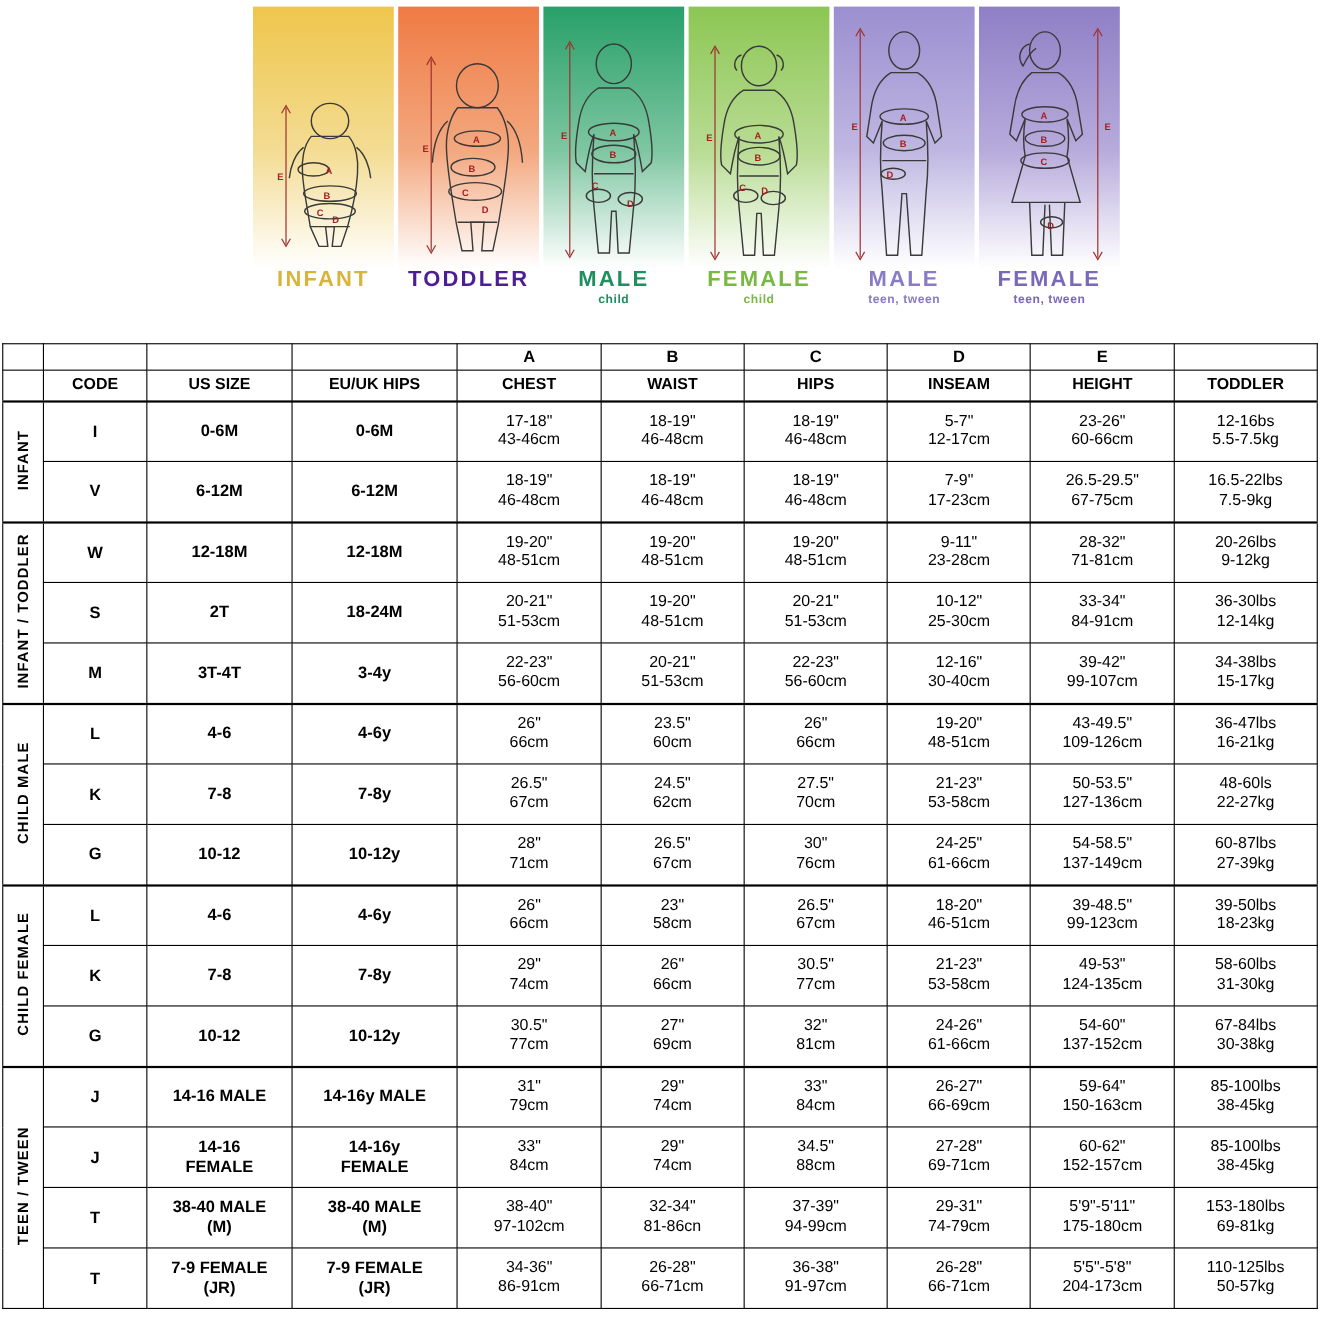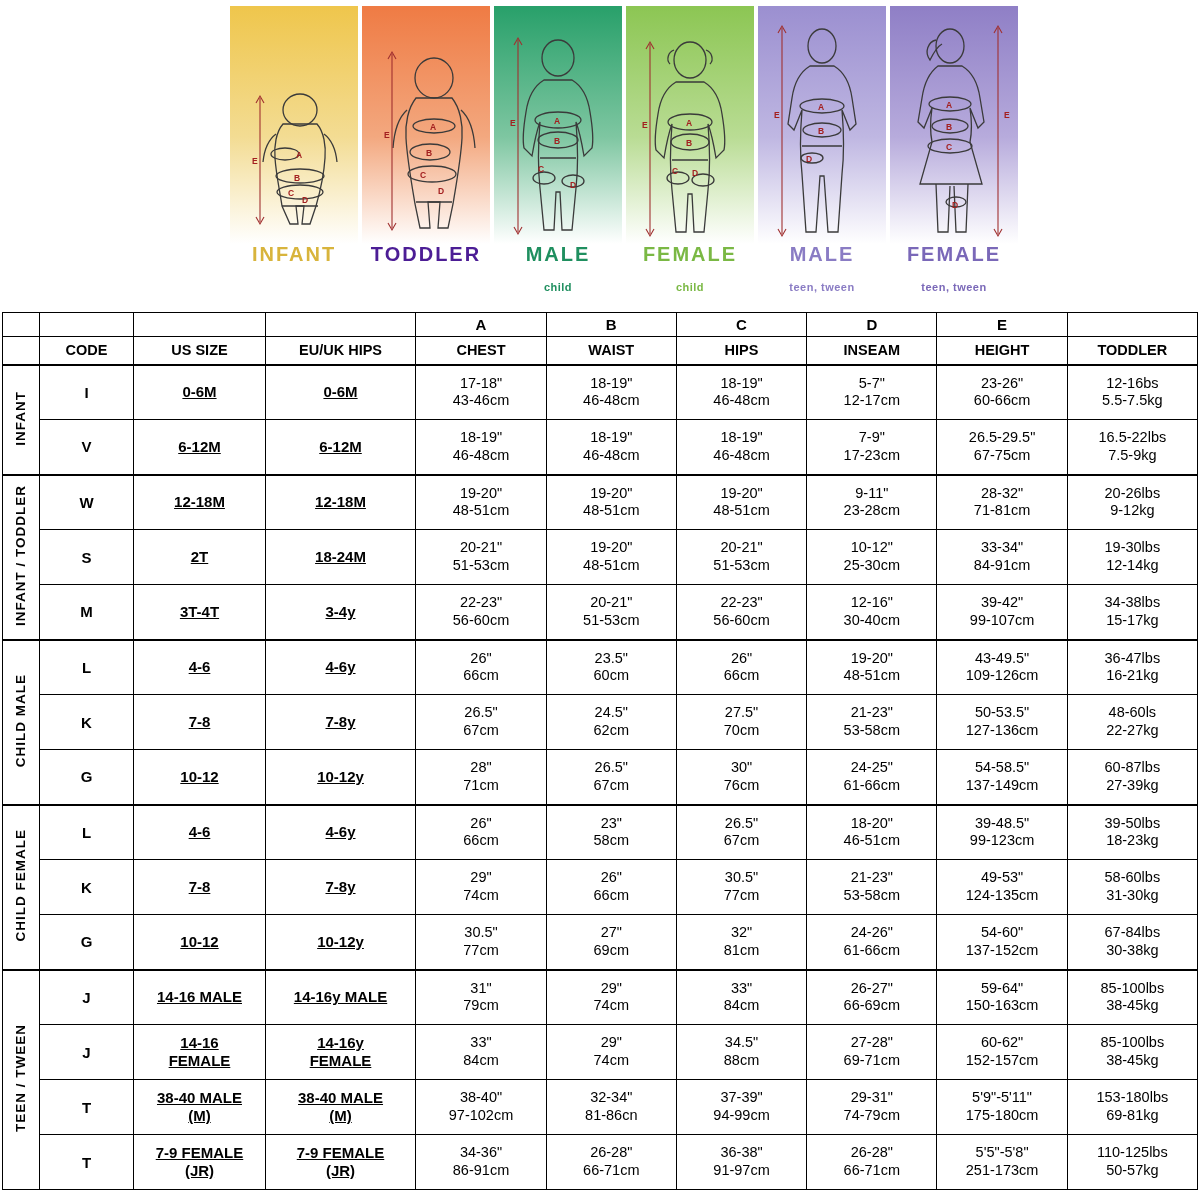--- a/index.html
+++ b/index.html
@@ -55,21 +55,21 @@
     display: block;
     font-weight: bold;
     font-size: 20px;
     letter-spacing: 2px;
   }
   .fig-caption .sub {
     display: block;
     font-weight: bold;
     font-size: 11px;
     letter-spacing: 0.5px;
-    margin-top: 17px;
+    margin-top: 2px;
   }
   .c-infant   { color: #d8b43c; }
   .c-toddler  { color: #4c1d95; }
   .c-malechild{ color: #1f8f5f; }
   .c-femchild { color: #7ab844; }
   .c-maleteen { color: #8a7cc4; }
   .c-femteen  { color: #7a68b8; }
 
   
   table.size-table {
@@ -108,21 +108,21 @@
     font-size: 14.5px;
     height: 28px;
     margin-left: 36px;
   }
   .col-code { width: 88px; }
   .col-us   { width: 122px; }
   .col-eu   { width: 140px; }
   .col-meas { width: 121px; }
 
   td.code-cell { font-weight: bold; font-size: 15px; }
-  td.us-cell, td.eu-cell { font-weight: bold; font-size: 15px; line-height: 1.18; text-decoration: underline; }
+  td.us-cell, td.eu-cell { font-weight: bold; font-size: 15px; line-height: 1.18; }
   td.val-cell { font-size: 14.5px; line-height: 1.22; }
   tr.data-row { height: 55px; }
   .two-line span { display: block; }
   .thick-top { border-top: 2px solid #000 !important; }
 </style>
 </head>
 <body>
 
 <div id="page">
 
@@ -498,21 +498,21 @@
           </td>
         <td class="val-cell two-line">
             <span>10-12"</span>
             <span>25-30cm</span>
           </td>
         <td class="val-cell two-line">
             <span>33-34"</span>
             <span>84-91cm</span>
           </td>
         <td class="val-cell two-line">
-            <span>19-30lbs</span>
+            <span>36-30lbs</span>
             <span>12-14kg</span>
           </td>
       </tr>
       <tr class="data-row">
         <td class="code-cell">M</td>
         <td class="us-cell two-line">
             <span>3T-4T</span>
           </td>
         <td class="eu-cell two-line">
             <span>3-4y</span>
@@ -876,21 +876,21 @@
         <td class="val-cell two-line">
             <span>36-38"</span>
             <span>91-97cm</span>
           </td>
         <td class="val-cell two-line">
             <span>26-28"</span>
             <span>66-71cm</span>
           </td>
         <td class="val-cell two-line">
             <span>5'5"-5'8"</span>
-            <span>251-173cm</span>
+            <span>204-173cm</span>
           </td>
         <td class="val-cell two-line">
             <span>110-125lbs</span>
             <span>50-57kg</span>
           </td>
       </tr>
 
     </tbody>
   </table>
 </div>

